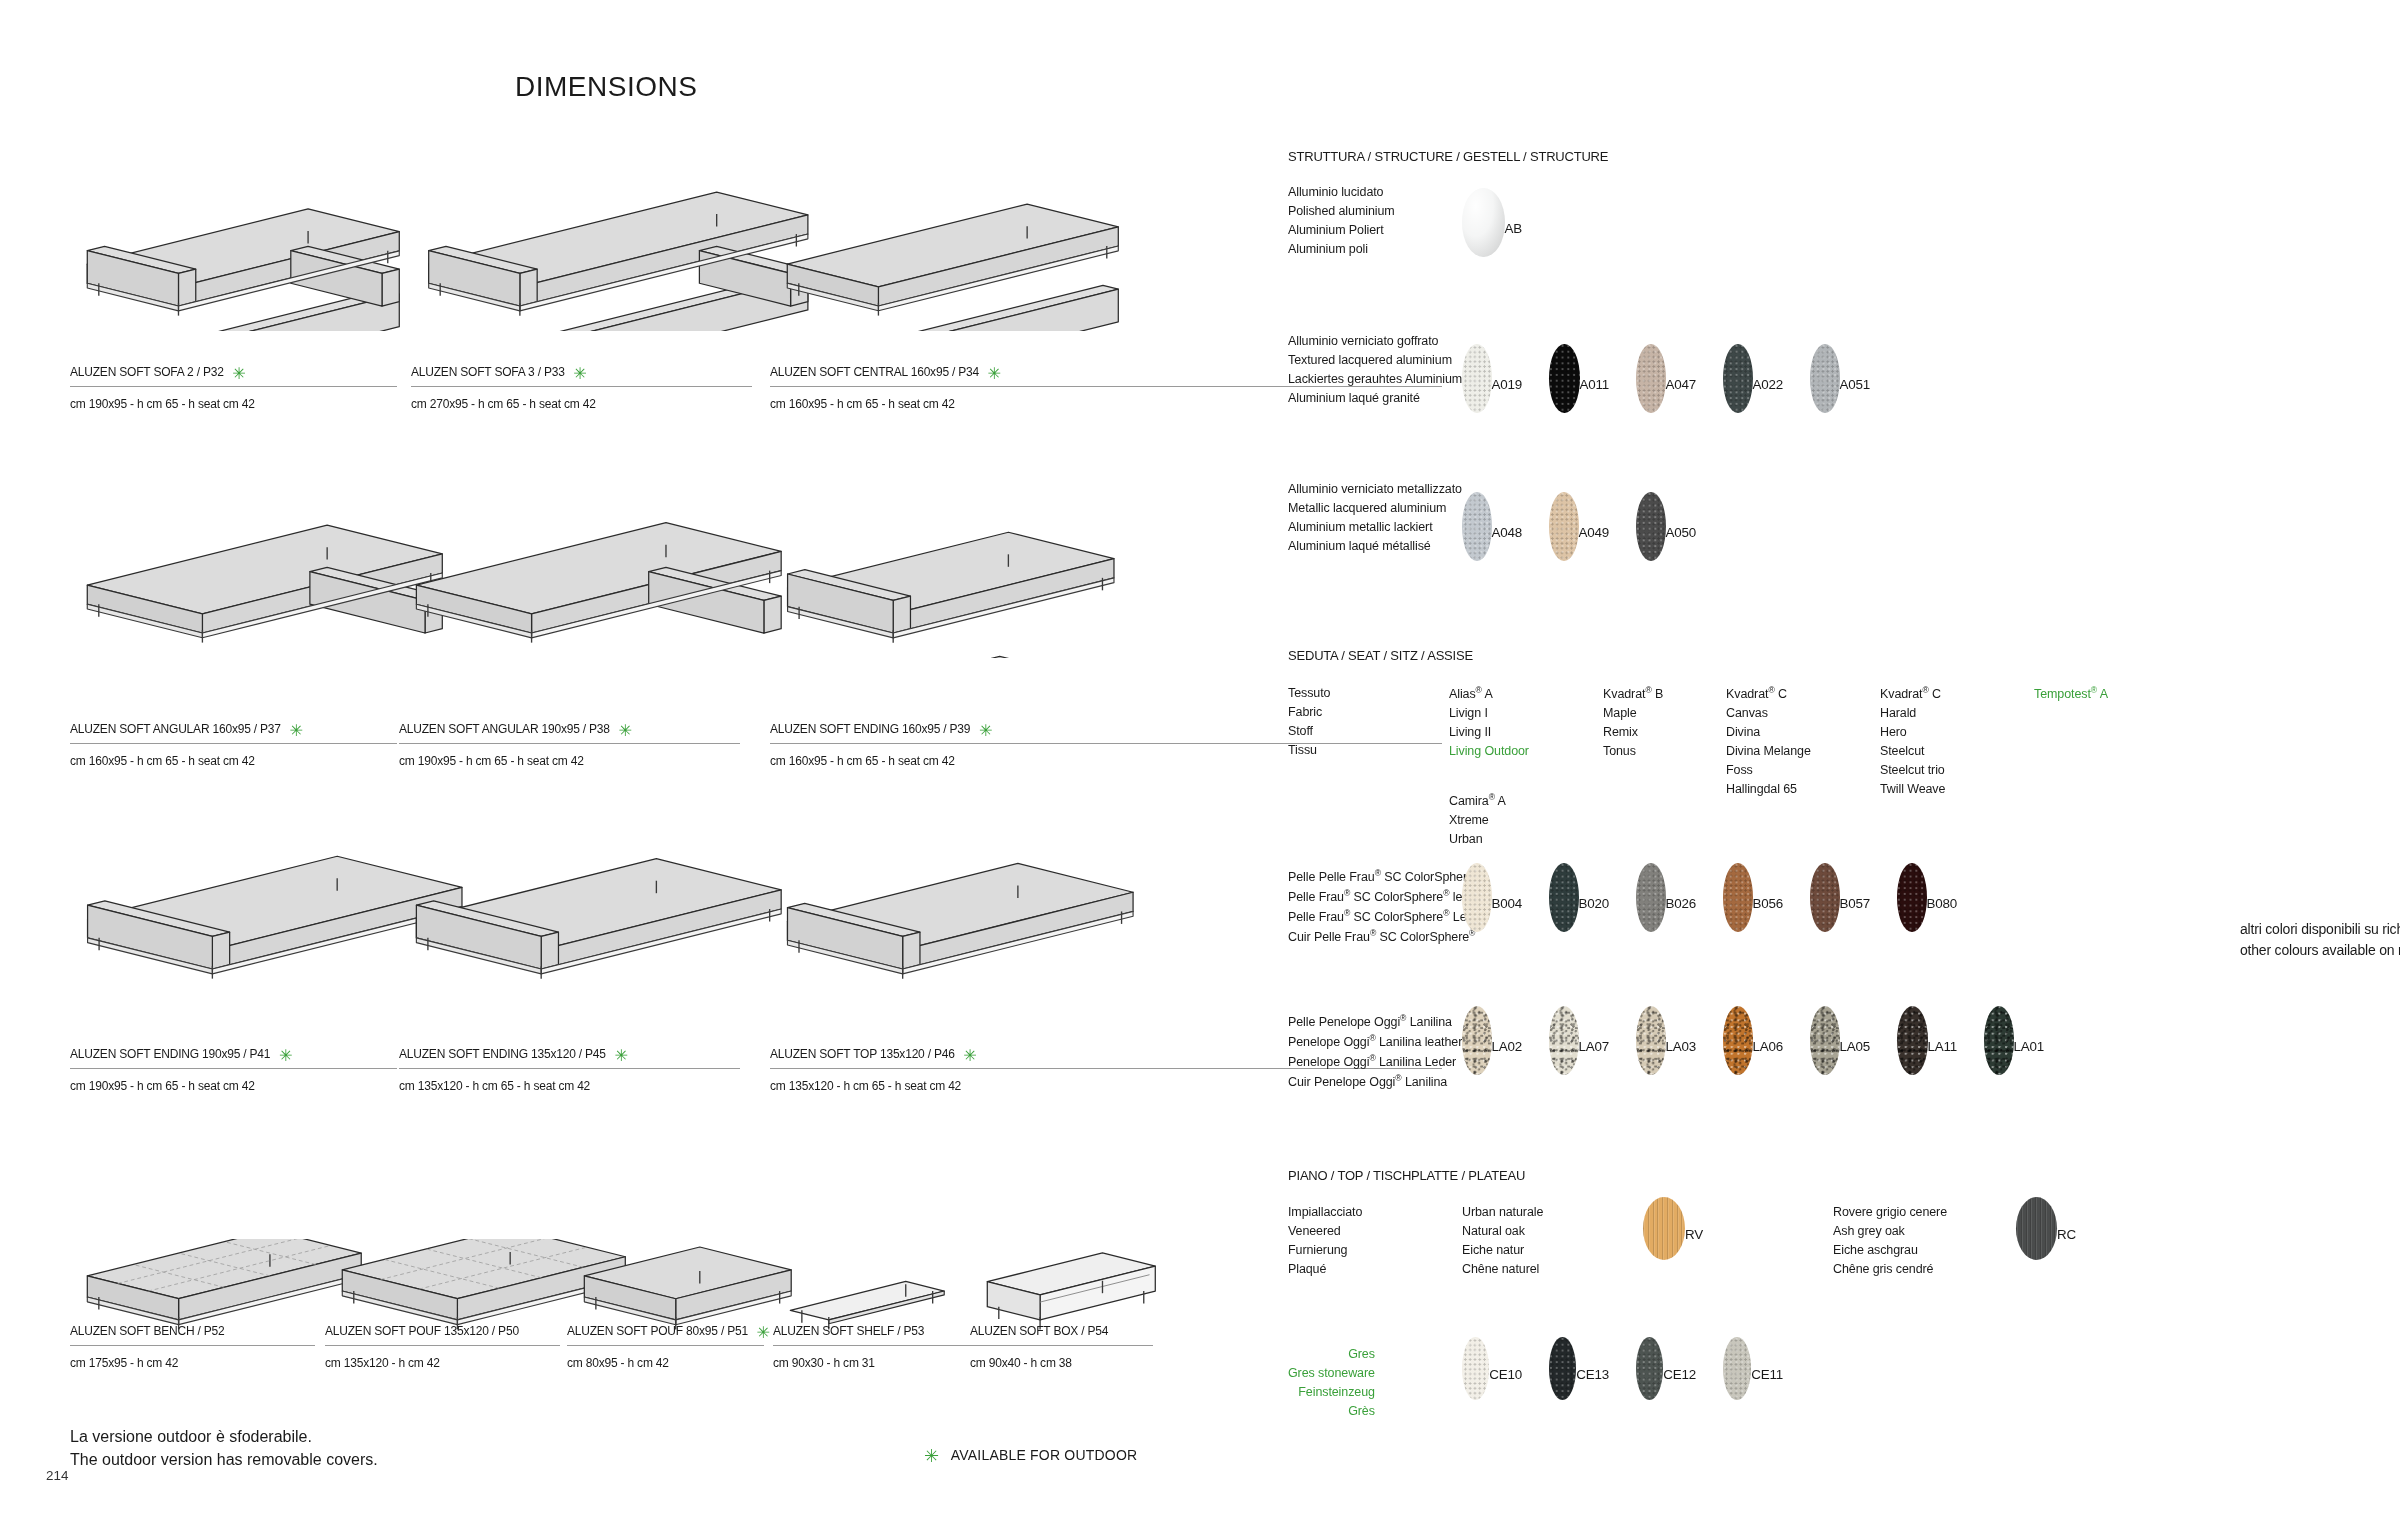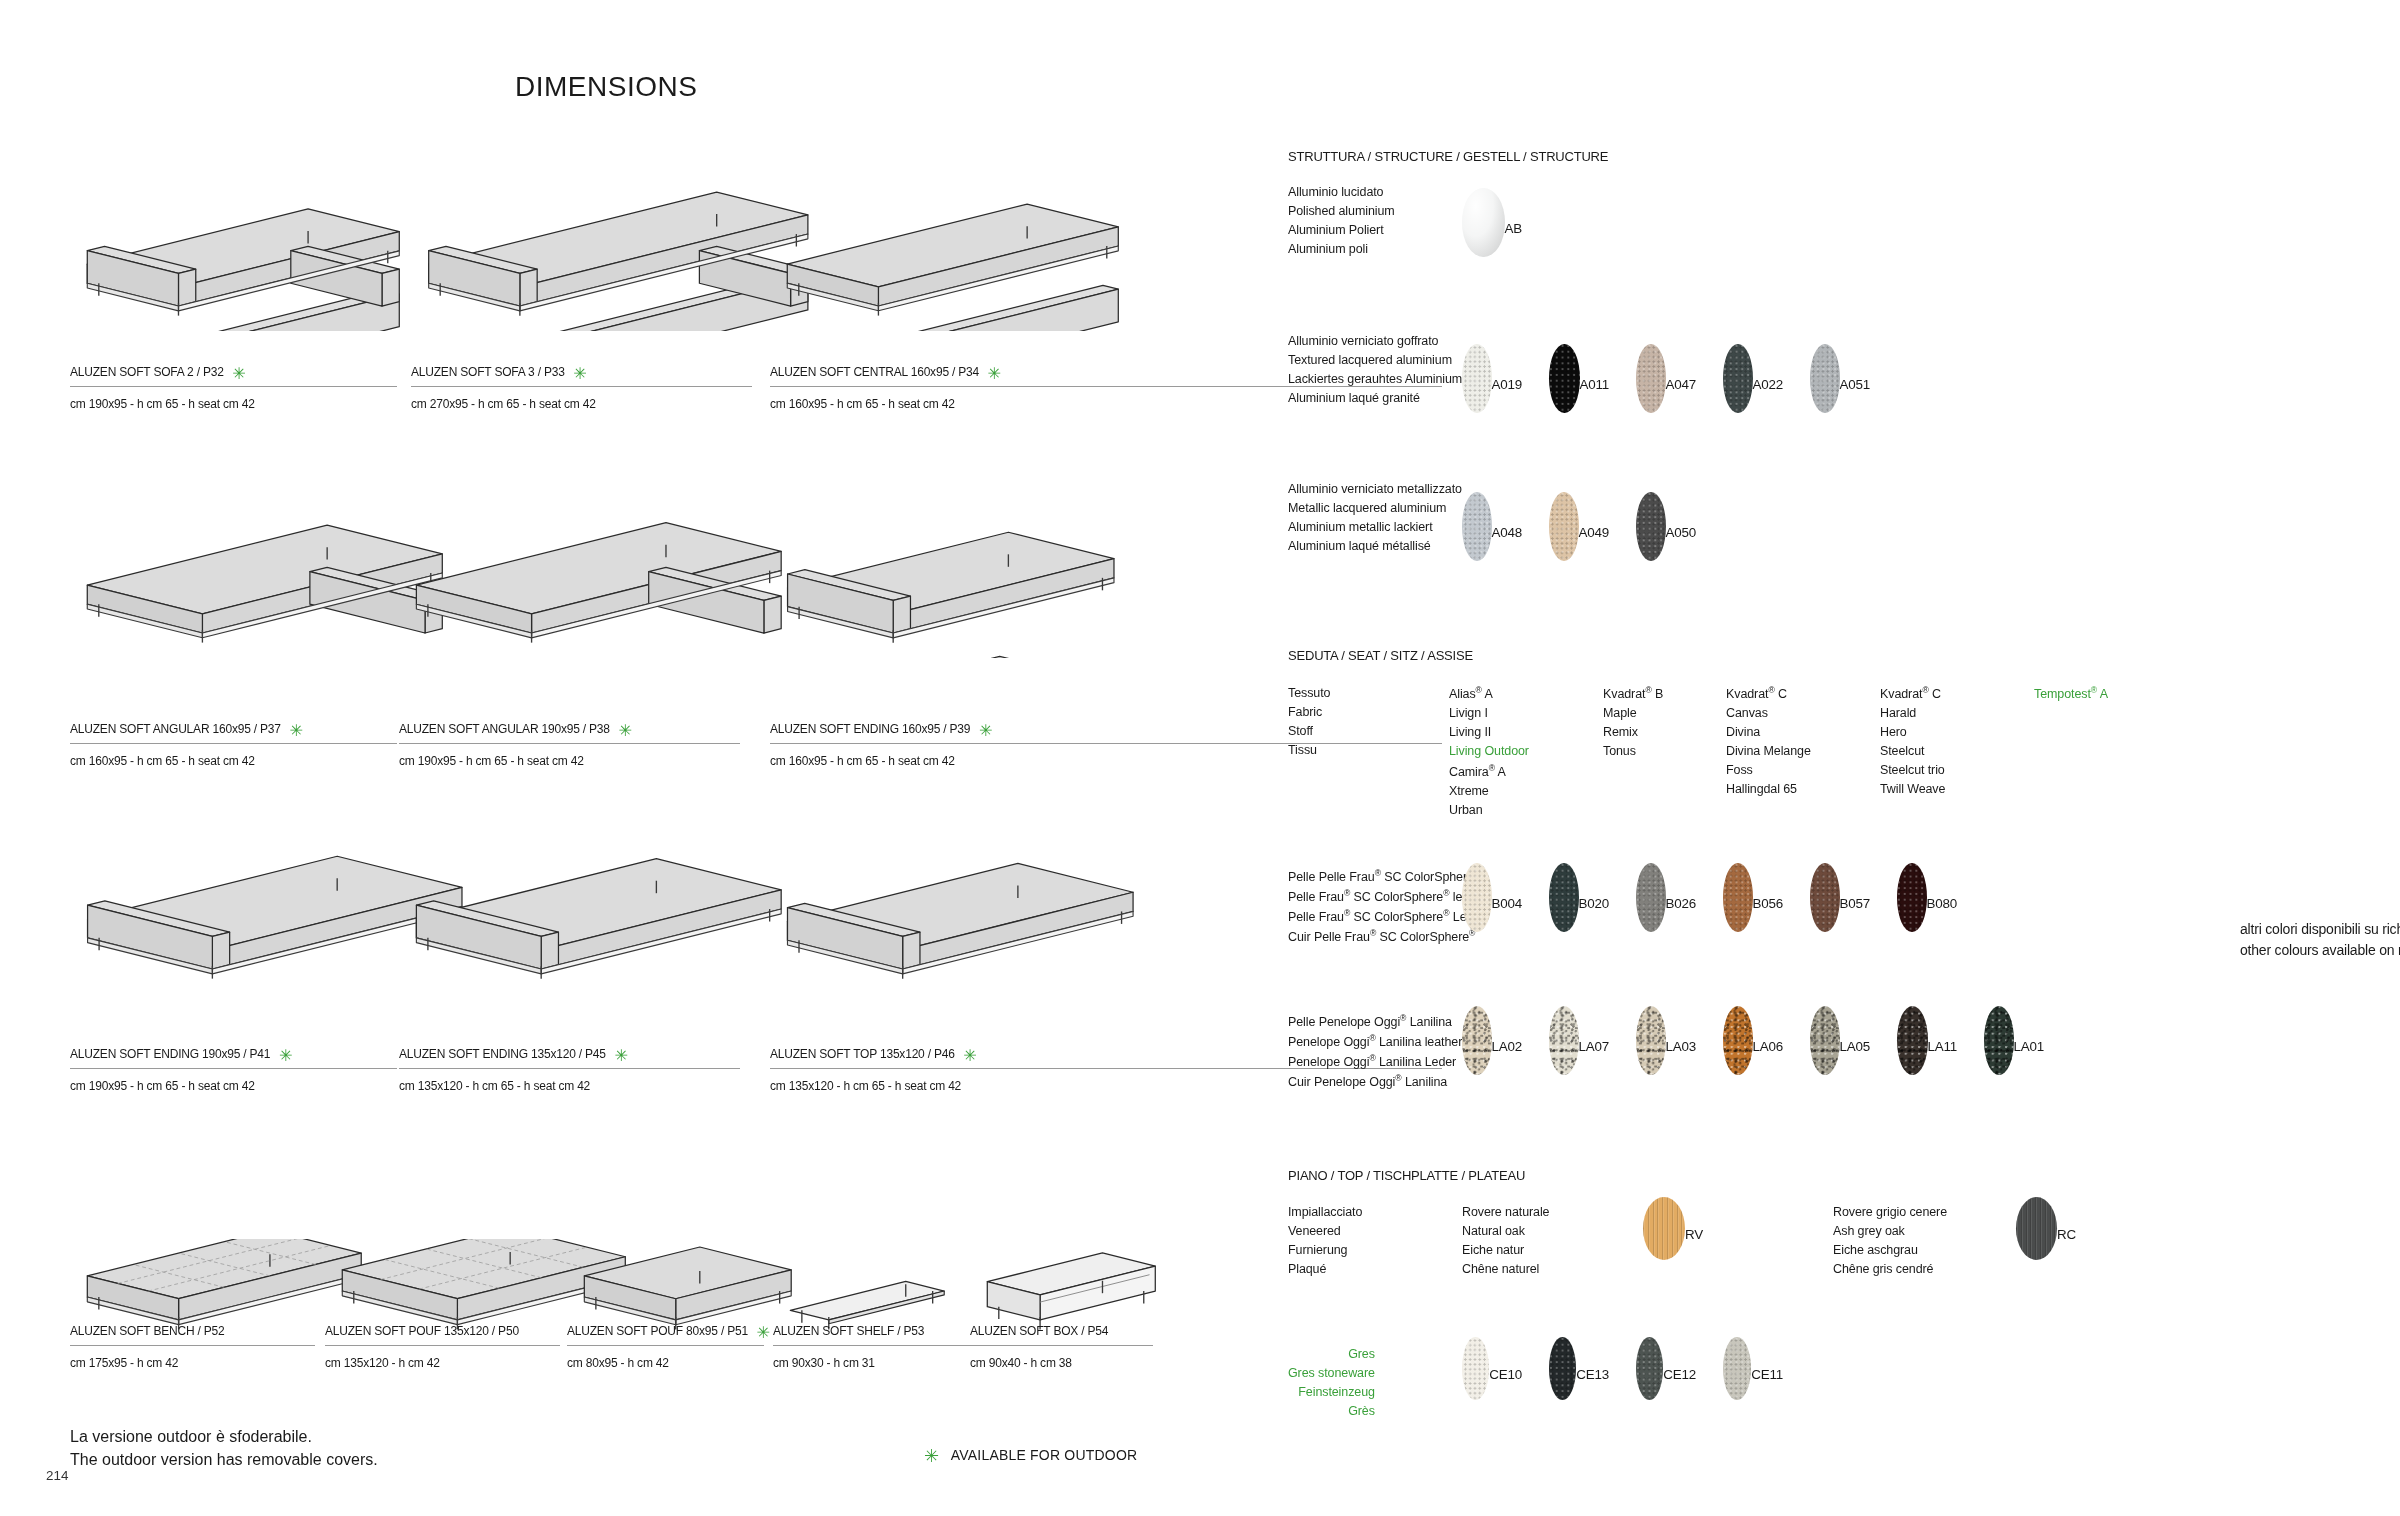--- a/index.html
+++ b/index.html
@@ -83,21 +83,21 @@
       rgba(0,0,0,.14) 0px, rgba(0,0,0,.14) 1px,
       rgba(255,255,255,.10) 1px, rgba(255,255,255,.10) 1.9px,
       transparent 1.9px, transparent 4.8px);
   }
   .tex-gloss::after{
     content:""; position:absolute; inset:0;
     background: radial-gradient(ellipse at 32% 26%, rgba(255,255,255,.95) 0%, rgba(255,255,255,.2) 42%, rgba(0,0,0,.10) 78%, rgba(0,0,0,.18) 100%);
   }
   .fabric-cols { position:absolute; display:flex; font-size:12.5px; line-height:1.52; color:#1a1a1a; letter-spacing:-0.1px; }
   .fabric-cols .col { white-space:nowrap; }
-  .fabric-cols .grp + .grp { margin-top:1px; }
+  .fabric-cols .grp + .grp { margin-top:30px; }
   .sup { font-size:8.6px; vertical-align:super; }
 </style>
 </head>
 <body>
 
 <div class="page">
 
   <div class="left-page">
     <div class="page-title" id="dimensions-title">DIMENSIONS</div>
 
@@ -662,21 +662,21 @@
           </div>
         </div>
         <div class="sec-head" style="left: 87px; top: 1168px;">PIANO / TOP / TISCHPLATTE / PLATEAU</div>
         <div class="desc-block" style="left: 87px; top: 1203px;">
           <div>Impiallacciato</div>
           <div>Veneered</div>
           <div>Furnierung</div>
           <div>Plaqué</div>
         </div>
         <div class="desc-block" style="left: 261px; top: 1203px;">
-          <div>Rovere naturale</div>
+          <div>Urban naturale</div>
           <div>Natural oak</div>
           <div>Eiche natur</div>
           <div>Chêne naturel</div>
         </div>
         <div class="sw-group" style="left: 442px; top: 1197px;">
           <div class="sw">
             <div class="sw-oval small tex-wood" style="background: rgb(226, 171, 98);"></div>
             <div class="sw-code">RV</div>
           </div>
         </div>

